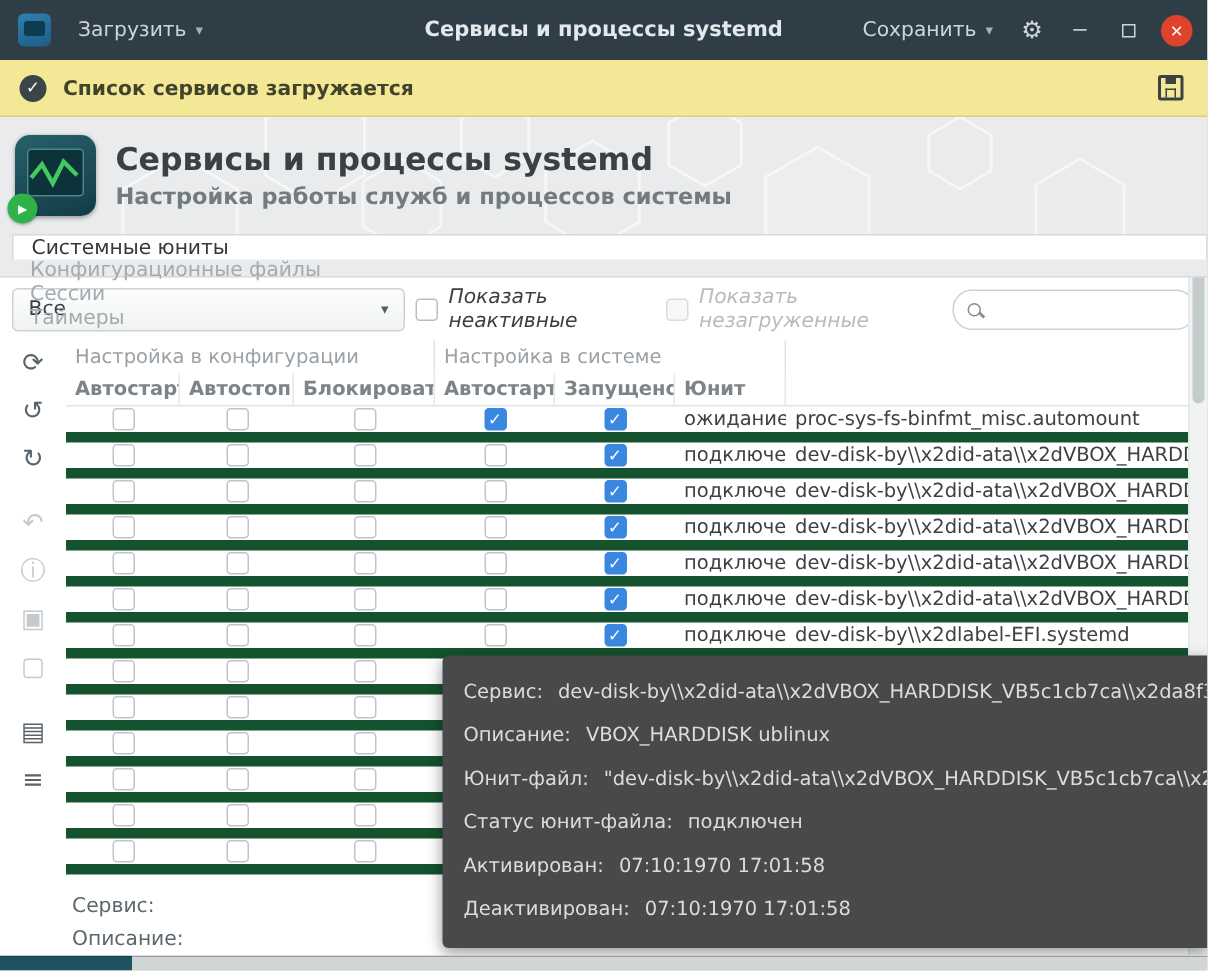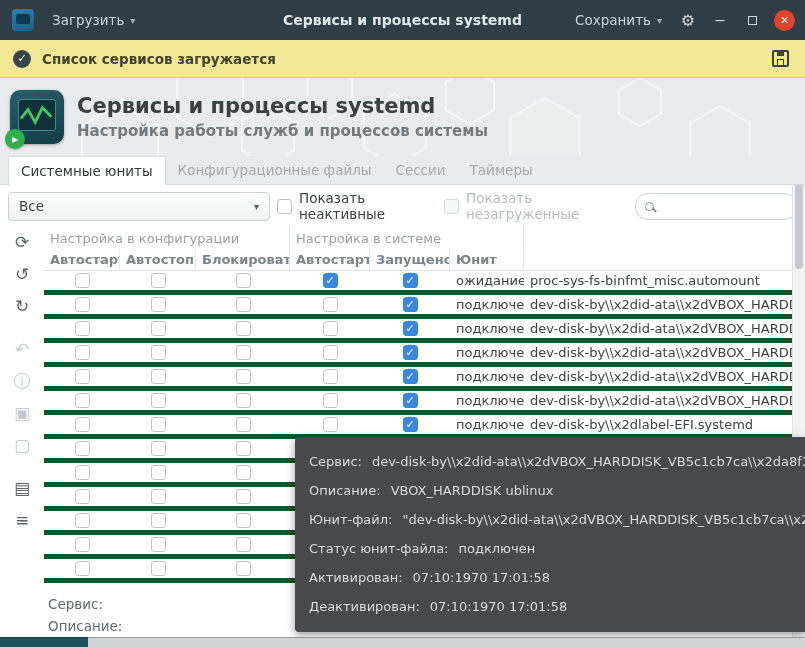--- a/index.html
+++ b/index.html
@@ -49,36 +49,36 @@
                    border:1px solid #4b858e; }
   .play-badge { position:absolute; left:-5px; bottom:-5px; width:20px; height:20px; border-radius:50%;
                 background:#2fb24a; color:#fff; font-size:8px; display:flex; align-items:center;
                 justify-content:center; box-shadow:0 1px 2px rgba(0,0,0,.3); }
   .banner-text { margin-left:13px; z-index:1; }
   .banner-title { font-size:21px; font-weight:bold; color:#3b4042; line-height:1.2; }
   .banner-subtitle { font-size:15px; font-weight:bold; color:#717b80; margin-top:2px; }
 
   
   .tabs { height:29px; background:#e9ebec; border-bottom:1px solid #d6dadc; display:flex;
-          padding-left:8px; position:relative; z-index:2; }
+          padding-left:8px; position:relative; z-index:2;flex-direction:column; }
   .tab { display:flex; align-items:center; padding:0 12px; font-size:13.5px; color:#a3abb0;
          cursor:pointer; position:relative; }
   .tab.active { background:#fff; color:#33383b; border-left:1px solid #d6dadc; border-right:1px solid #d6dadc;
                 border-top:1px solid #d6dadc; margin-bottom:-1px; }
 
   
   .filterbar { height:42px; background:#fff; display:flex; align-items:center; padding:0 8px; gap:7px; }
   .dropdown { width:262px; height:29px; border:1px solid #ccd1d3; border-radius:4px;
               background:linear-gradient(#fdfdfd,#f1f3f3); display:flex; align-items:center;
               padding:0 10px; font-size:13.5px; color:#3a3f41; cursor:pointer; flex:none; }
   .dropdown .dd-caret { margin-left:auto; font-size:10px; color:#565d60; }
   .cb-filter { width:15px; height:15px; border:1px solid #b9bec1; border-radius:3px; background:#fff;
                flex:none; cursor:pointer; }
   .cb-label { font-size:13.5px; color:#3b4043; margin-right:4px; }
-  .filter-item { display:flex; align-items:center; gap:7px; }
+  .filter-item { display:flex; align-items:center; gap:7px;font-style:italic; }
   .filter-item.disabled .cb-filter { border-color:#d9dcde; background:#f6f7f7; }
   .filter-item.disabled .cb-label { color:#b6bcbf; }
   .search { margin-left:auto; width:162px; height:27px; border:1px solid #ccd1d3; border-radius:13px;
             background:#fff; display:flex; align-items:center; padding:0 9px; gap:6px; }
   .mag { width:9px; height:9px; border:1.5px solid #868d91; border-radius:50%; position:relative; flex:none; }
   .mag::after { content:""; position:absolute; width:5px; height:1.5px; background:#868d91;
                 right:-4px; bottom:-1px; transform:rotate(45deg); }
   .search input { border:none; outline:none; flex:1; min-width:0; font-size:13px; font-family:inherit; background:transparent; }
 
   
@@ -97,21 +97,21 @@
   .g1 { width:246px; border-right:1px solid #e0e4e5; }
   .g2 { width:160px; }
   .gE { width:74px; border-right:1px solid #e0e4e5; }
   .g3 { flex:1; min-width:0; }
   .thead-cols { height:22px; color:#7c848a; font-weight:bold; border-bottom:1px solid #e0e3e5; }
   .thead-cols span { padding-left:6px; height:100%; display:flex; align-items:center;
                      border-right:1px solid #e6e9ea; white-space:nowrap; overflow:hidden; }
   .hc1,.cc1 { width:76px; } .hc2,.cc2 { width:76px; } .hc3,.cc3 { width:94px; }
   .hc4,.cc4 { width:80px; } .hc5,.cc5 { width:80px; } .hc6,.cc6 { width:74px; }
   .hc7,.cc7 { flex:1; min-width:0; border-right:none !important; }
-  .trow { height:24px; border-bottom:5px solid #14532d; cursor:default; }
+  .trow { height:24px; border-bottom:7px solid #14532d; cursor:default; }
   .cell { display:flex; align-items:center; justify-content:center; height:100%; }
   .cell.text { justify-content:flex-start; padding-left:6px; color:#3c4144; white-space:nowrap; overflow:hidden; }
   .cb { width:15px; height:15px; border:1px solid #bfc4c7; border-radius:3px; background:#fff; cursor:pointer; }
   .cb.checked { background:#3a87e0; border-color:#3a87e0; }
   .cb.checked::after { content:"✓"; display:block; color:#fff; font-size:11px; line-height:13px; text-align:center; }
 
   
   .vscroll { position:absolute; top:157px; bottom:0; right:0; width:13px; background:#f1f3f3;
              border-left:1px solid #e3e6e7; z-index:1; }
   .vthumb { position:absolute; top:4px; left:2px; width:8px; height:108px; background:#c5cacc; border-radius:4px; }

